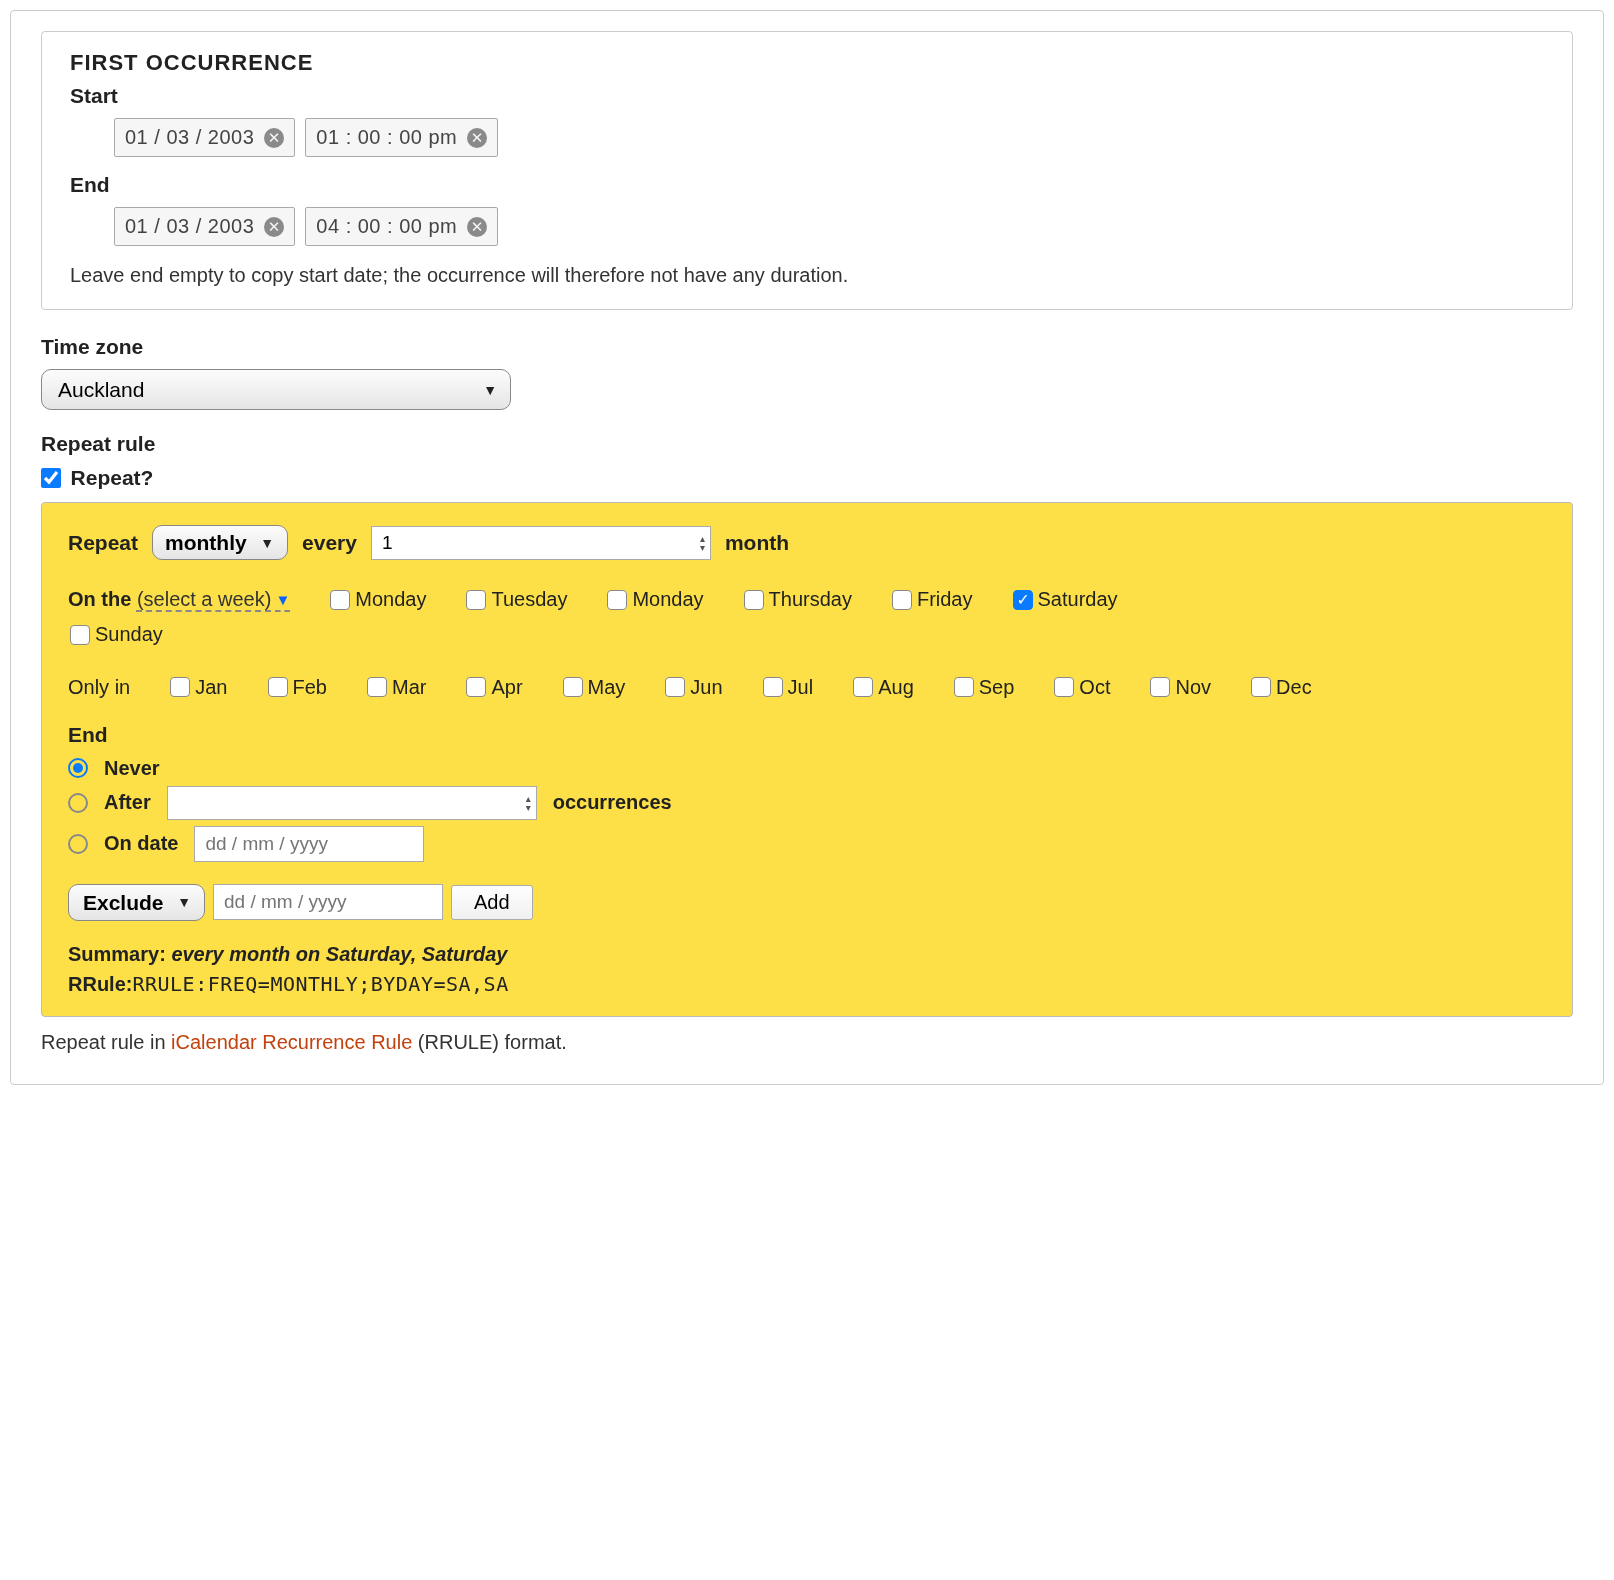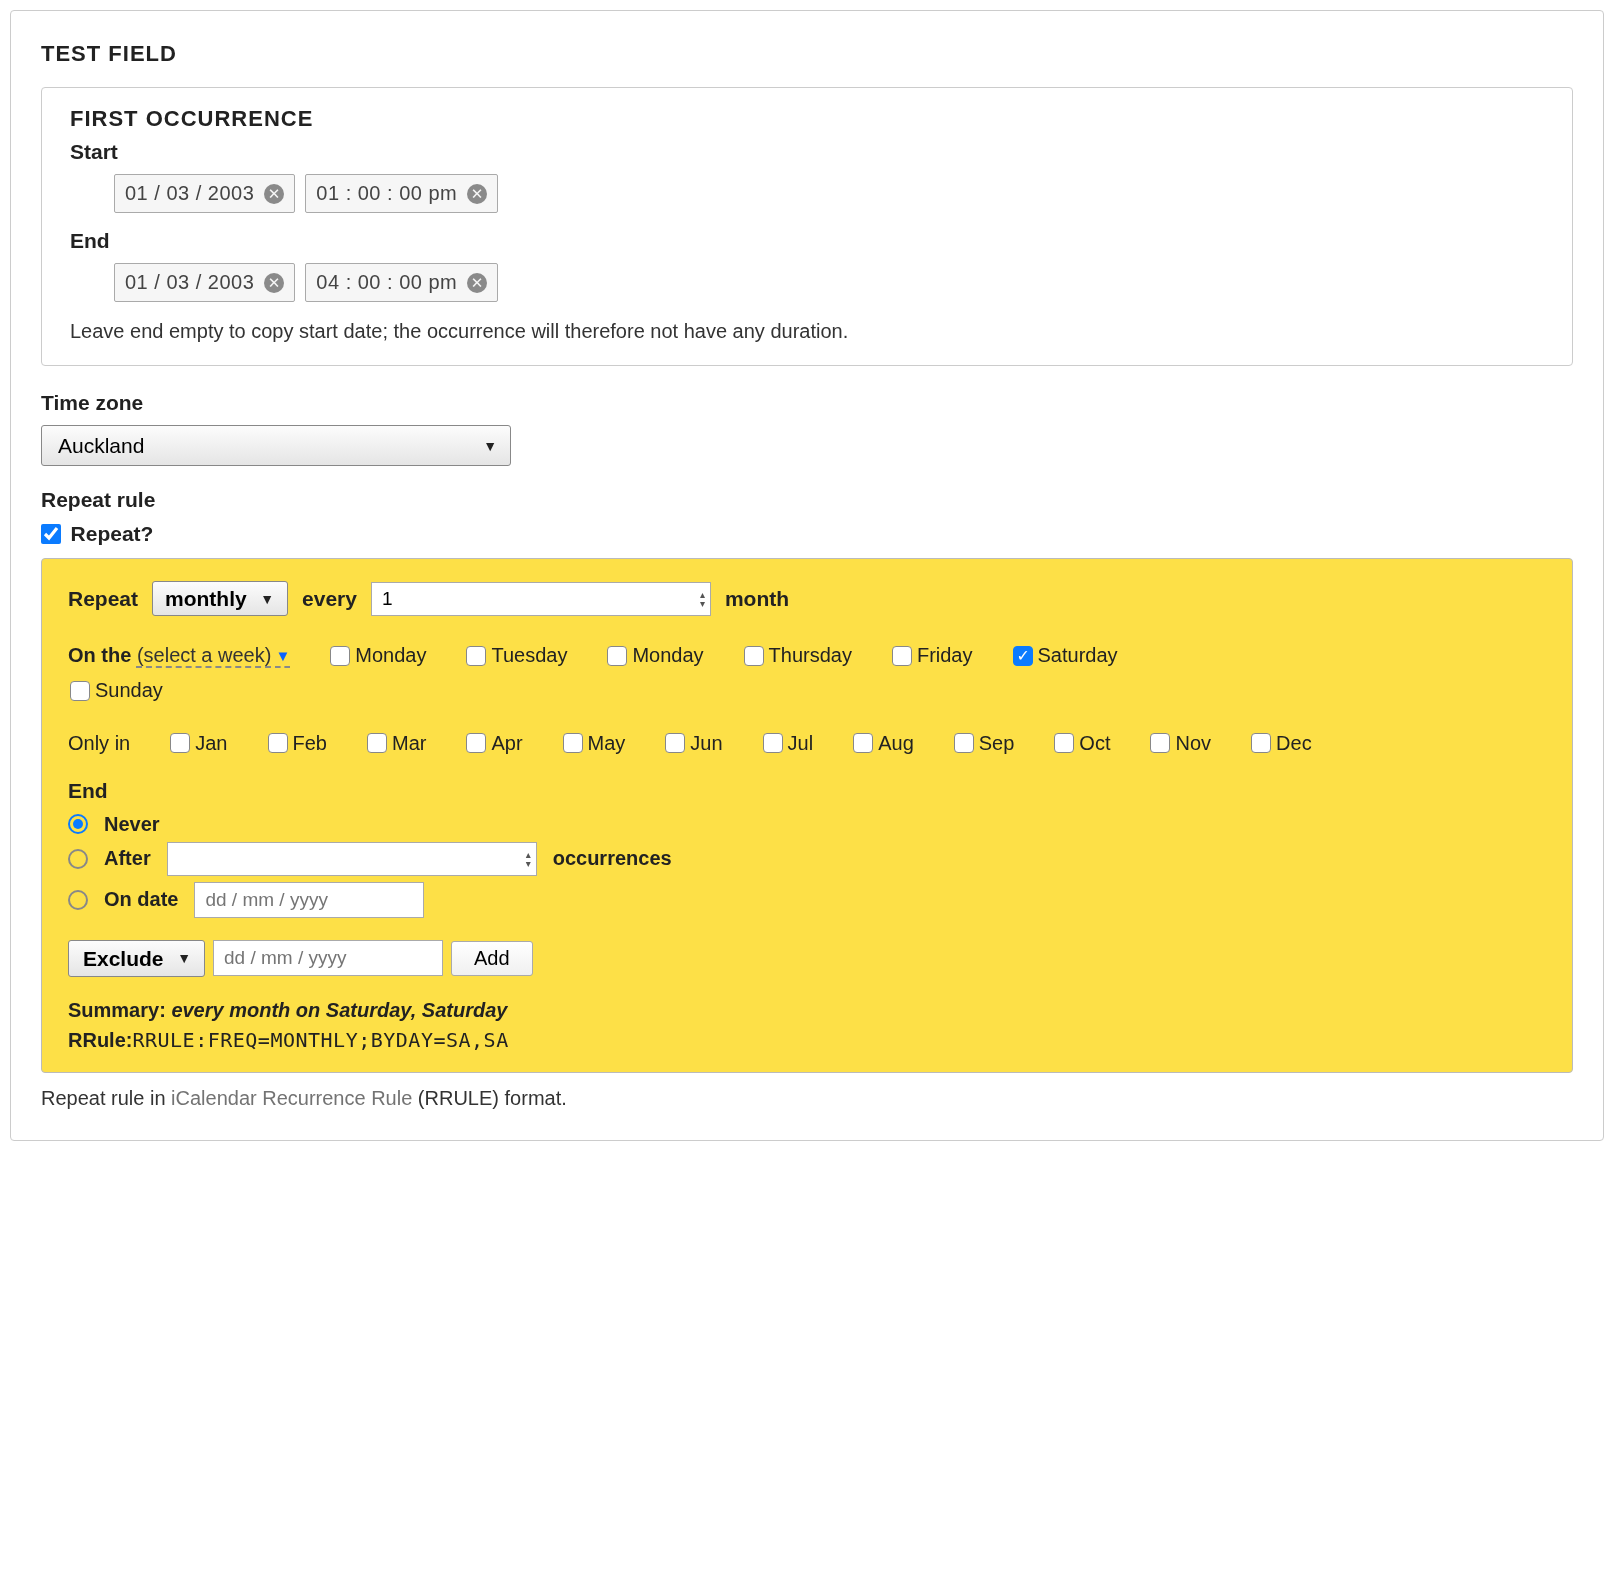--- a/index.html
+++ b/index.html
@@ -65,21 +65,21 @@
   }
   .helper {
     font-size:20px;
     color:#333;
     margin-top:18px;
   }
   .select {
     appearance:none;
     -webkit-appearance:none;
     border:1px solid #888;
-    border-radius:3px;
+    border-radius:10px;
     background:linear-gradient(#fcfcfc,#e5e5e5);
     font-size:20px;
     padding:6px 44px 6px 12px;
     position:relative;
     font-family:inherit;
   }
   .select-wrap { position:relative; display:inline-block; }
   .select-wrap .caret {
     position:absolute; right:14px; top:50%; transform:translateY(-50%);
     pointer-events:none;
@@ -167,28 +167,27 @@
   }
   .summary { margin-top:22px; font-size:20px; }
   .summary .ital { font-style:italic; font-weight:700; }
   .rrule-line { margin-top:6px; font-size:20px; }
   .rrule-line .mono {
     font-family: ui-monospace, Menlo, Consolas, monospace;
     font-weight:400;
     letter-spacing:0.5px;
   }
   .footer-help { font-size:20px; color:#333; margin-top:14px; }
-  .footer-help .link { color:#737373;text-align:right; }
+  .footer-help .link { color:#c2410c;text-align:right; }
   .sunday-row { margin-top:12px; margin-left:2px; }
 </style>
 </head>
 <body>
 
 <div class="panel">
-  <div class="panel-title">TEST FIELD</div>
 
   <div class="occurrence-box">
     <div class="oc-title">FIRST OCCURRENCE</div>
     <div class="field-label">Start</div>
     <div class="row">
       <div class="dt-box">
         <span>01 / 03 / 2003</span>
         <span class="clear-icon">✕</span>
       </div>
       <div class="dt-box">

